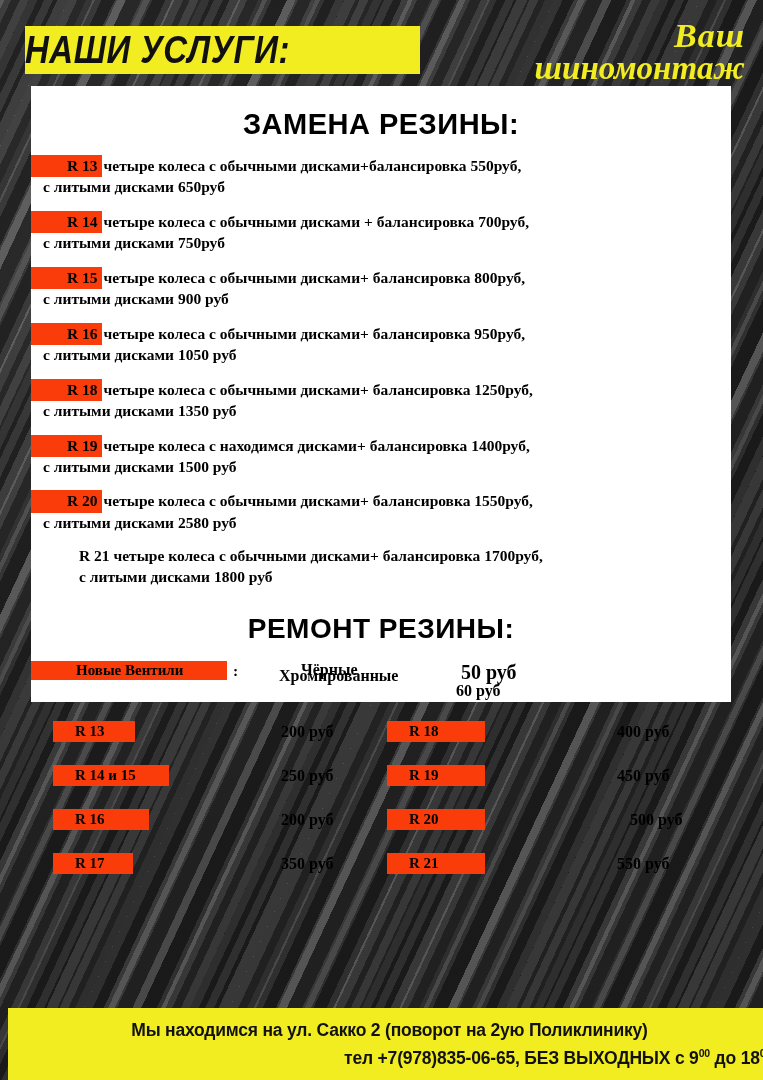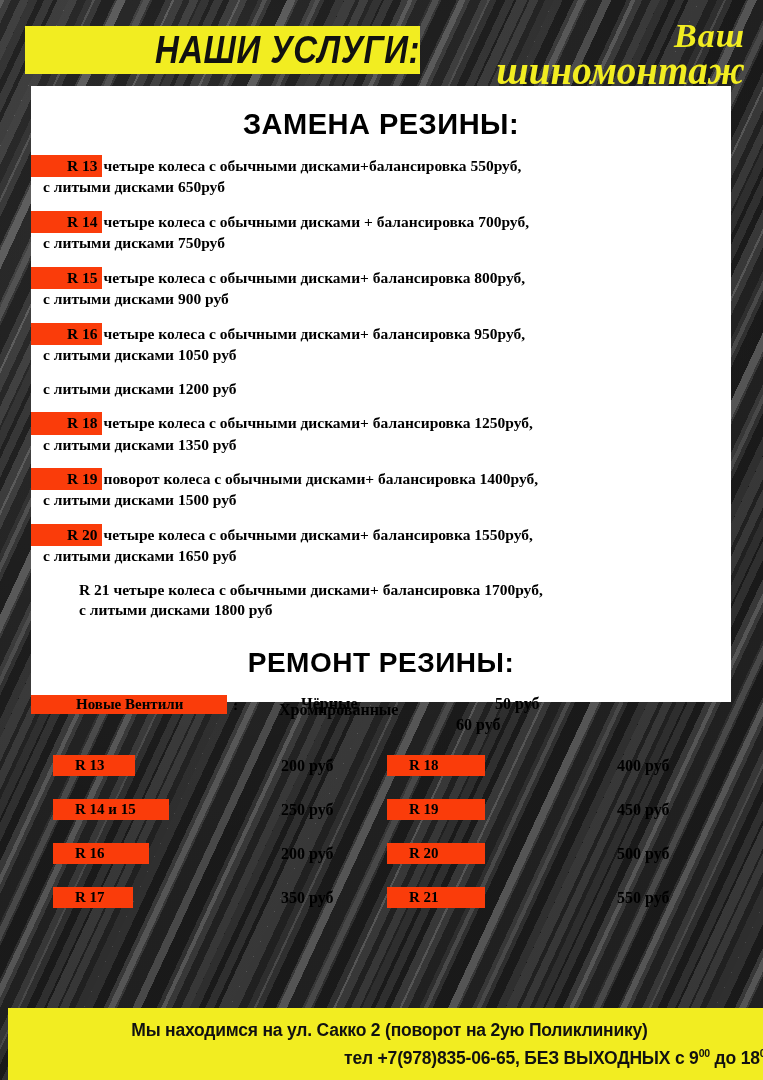--- a/index.html
+++ b/index.html
@@ -24,37 +24,37 @@
       radial-gradient(circle at 20% 20%, rgba(255,255,255,0.07), transparent 60%);
   }
   
   .header{
     position:absolute;left:0;top:0;width:763px;height:86px;
     z-index:3;
   }
   .hdr-yellow{
     position:absolute;left:25px;top:26px;width:395px;height:48px;
     background:#f2ed21;
-    display:flex;align-items:center;justify-content:flex-end;
+    display:flex;align-items:center;justify-content:flex-start;
   }
   .hdr-yellow span{
     font-family:"Liberation Sans", sans-serif;
     font-weight:bold;font-size:33px;letter-spacing:0.5px;color:#111;
     font-style:italic;
     transform:scaleY(1.18);
   }
   .brand{
     position:absolute;right:18px;top:3px;width:330px;text-align:right;
     color:#f2ed21;font-style:italic;font-weight:bold;
     font-family:"Liberation Serif", serif;
     line-height:0.98;
     margin-top:16px;
   }
   .brand .l1{font-size:34px;display:block;letter-spacing:1px;}
-  .brand .l2{font-size:39px;display:block;}
+  .brand .l2{font-size:33px;display:block;}
   
   .sheet{
     position:absolute;left:31px;top:86px;width:700px;height:616px;
     background:#ffffff;
     z-index:2;
   }
   .title{
     text-align:center;
     font-family:"Liberation Sans", sans-serif;
     font-weight:bold;
@@ -106,21 +106,21 @@
     background:#fa3c0a;
     height:19px;
     width:196px;
   }
   .vent-tag span{
     position:absolute;left:45px;top:1px;
     color:#000;font-weight:bold;font-size:15px;white-space:nowrap;
   }
   .vent-colon{position:absolute;left:202px;top:1px;font-size:15.5px;}
   .vent-c1{position:absolute;left:270px;top:0px;font-size:16px;}
-  .vent-p1{position:absolute;left:430px;top:0px;font-size:16px;margin-left:34px;}
+  .vent-p1{position:absolute;left:430px;top:0px;font-size:20px;}
   .vent-c2{position:absolute;left:248px;top:6px;font-size:16px;}
   .vent-p2{position:absolute;left:425px;top:21px;font-size:16px;}
   
   .grid{
     position:relative;
     margin-top:16px;
     height:170px;
   }
   .pr{position:absolute;height:21px;}
   .pr .bar{
@@ -183,36 +183,35 @@
       <div class="l1"><span class="tag"><span class="lbl">R 15</span></span><span>четыре колеса с обычными дисками+ балансировка 800руб,</span></div>
       <div class="l2">с литыми дисками 900 руб</div>
     </div>
 
     <div class="row">
       <div class="l1"><span class="tag"><span class="lbl">R 16</span></span><span>четыре колеса с обычными дисками+ балансировка 950руб,</span></div>
       <div class="l2">с литыми дисками 1050 руб</div>
     </div>
 
     <div class="row">
-      <div class="l2">с литыми дисками 1200 руб</div>
     </div>
 
     <div class="row">
       <div class="l1"><span class="tag"><span class="lbl">R 18</span></span><span>четыре колеса с обычными дисками+ балансировка 1250руб,</span></div>
       <div class="l2">с литыми дисками 1350 руб</div>
     </div>
 
     <div class="row">
-      <div class="l1"><span class="tag"><span class="lbl">R 19</span></span><span>поворот колеса с обычными дисками+ балансировка 1400руб,</span></div>
+      <div class="l1"><span class="tag"><span class="lbl">R 19</span></span><span>четыре колеса с находимся дисками+ балансировка 1400руб,</span></div>
       <div class="l2">с литыми дисками 1500 руб</div>
     </div>
 
     <div class="row">
       <div class="l1"><span class="tag"><span class="lbl">R 20</span></span><span>четыре колеса с обычными дисками+ балансировка 1550руб,</span></div>
-      <div class="l2">с литыми дисками 1650 руб</div>
+      <div class="l2">с литыми дисками 2580 руб</div>
     </div>
 
     <div class="row notag">
       <div class="l1">R 21 четыре колеса с обычными дисками+ балансировка 1700руб,</div>
       <div class="l2">с литыми дисками 1800 руб</div>
     </div>
 
   </div>
 
   <div class="title second">РЕМОНТ РЕЗИНЫ:</div>
@@ -257,21 +256,21 @@
       <div class="pv" style="left:230px;">400 руб</div>
     </div>
     <div class="pr" style="left:356px;top:44px;width:310px;">
       <div class="bar" style="width:98px;"></div>
       <div class="bl">R 19</div>
       <div class="pv" style="left:230px;">450 руб</div>
     </div>
     <div class="pr" style="left:356px;top:88px;width:310px;">
       <div class="bar" style="width:98px;"></div>
       <div class="bl">R 20</div>
-      <div class="pv" style="left:230px;">500 руб</div>
+      <div class="pv" style="left:243px;">500 руб</div>
     </div>
     <div class="pr" style="left:356px;top:132px;width:310px;">
       <div class="bar" style="width:98px;"></div>
       <div class="bl">R 21</div>
       <div class="pv" style="left:230px;">550 руб</div>
     </div>
 
   </div>
 
 </div>

